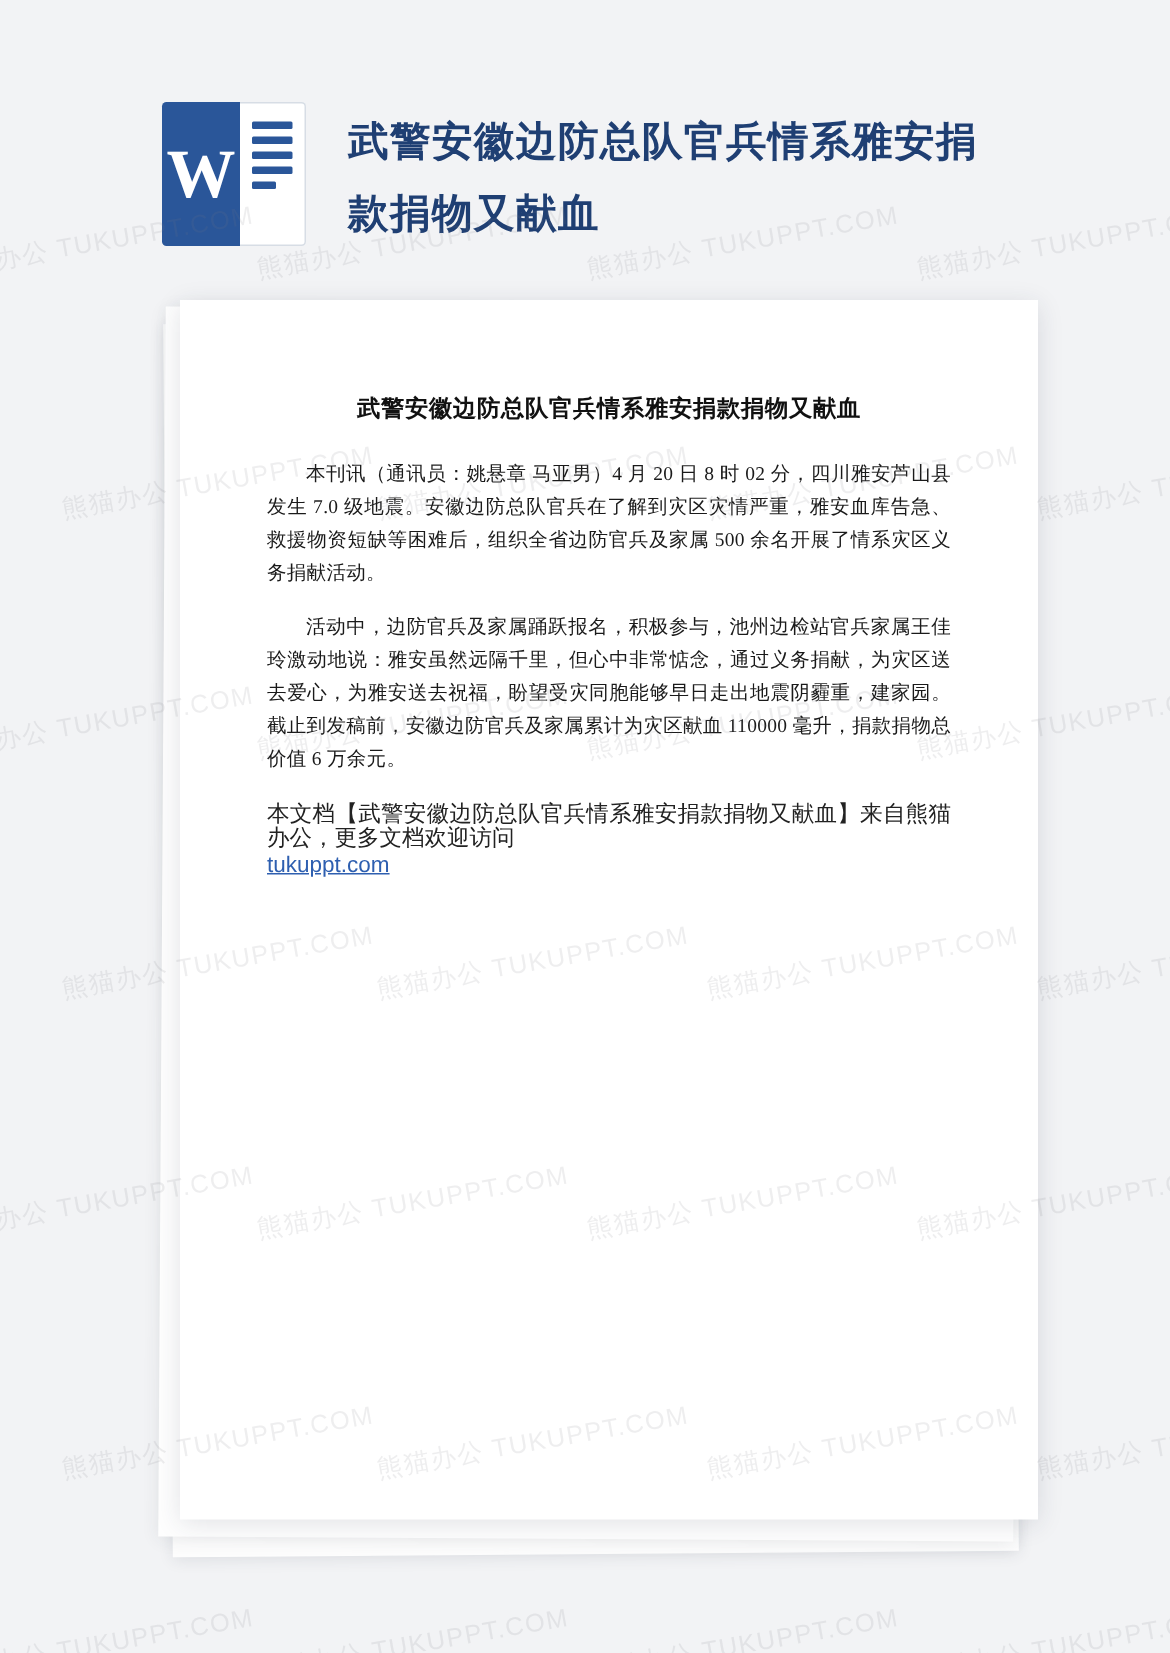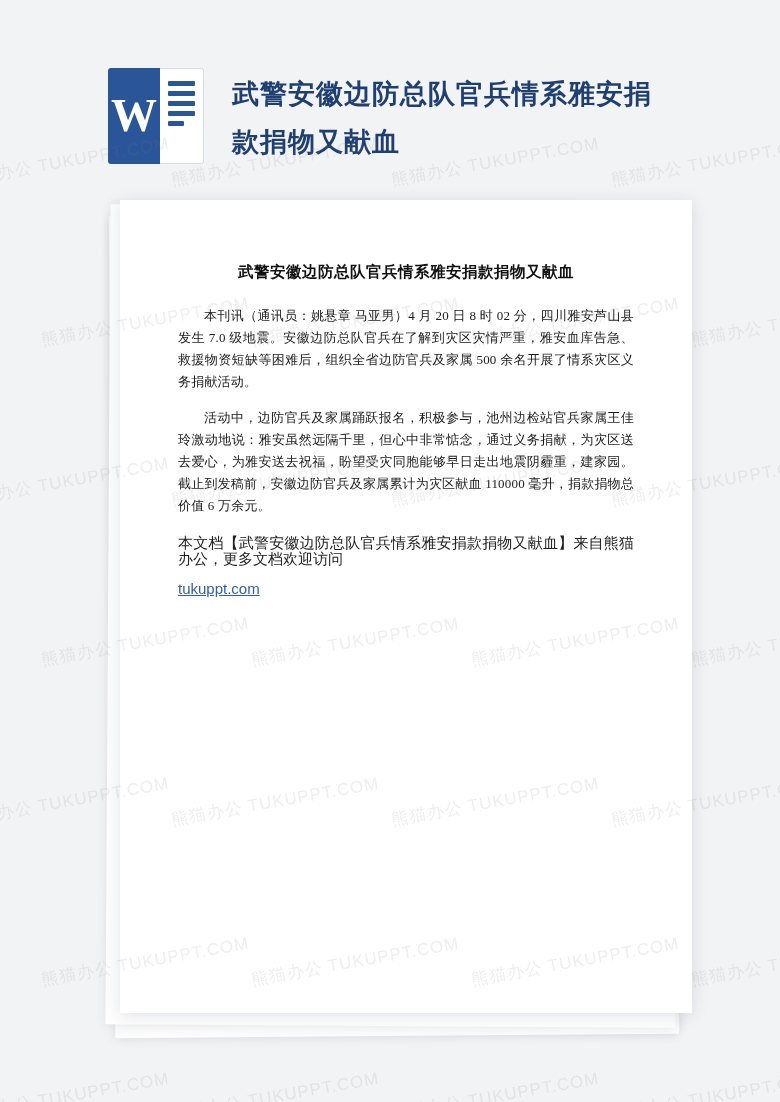--- a/index.html
+++ b/index.html
@@ -166,21 +166,21 @@
     line-height: 16px;
     margin-top: 18px;
     color: #222;
     text-align: justify;
     font-family: "Liberation Sans", sans-serif;
   }
   .doc-footnote .link {
     color: #2e5fb0;
     text-decoration: underline;
     display: inline-block;
-    margin-top: 14px;
+    margin-top: 2px;
   }
 </style>
 </head>
 <body>
 
 <div class="paper-stack">
   <div class="sheet sheet-back2"></div>
   <div class="sheet sheet-back1"></div>
   <div class="sheet sheet-main">
     <div class="doc-content">

